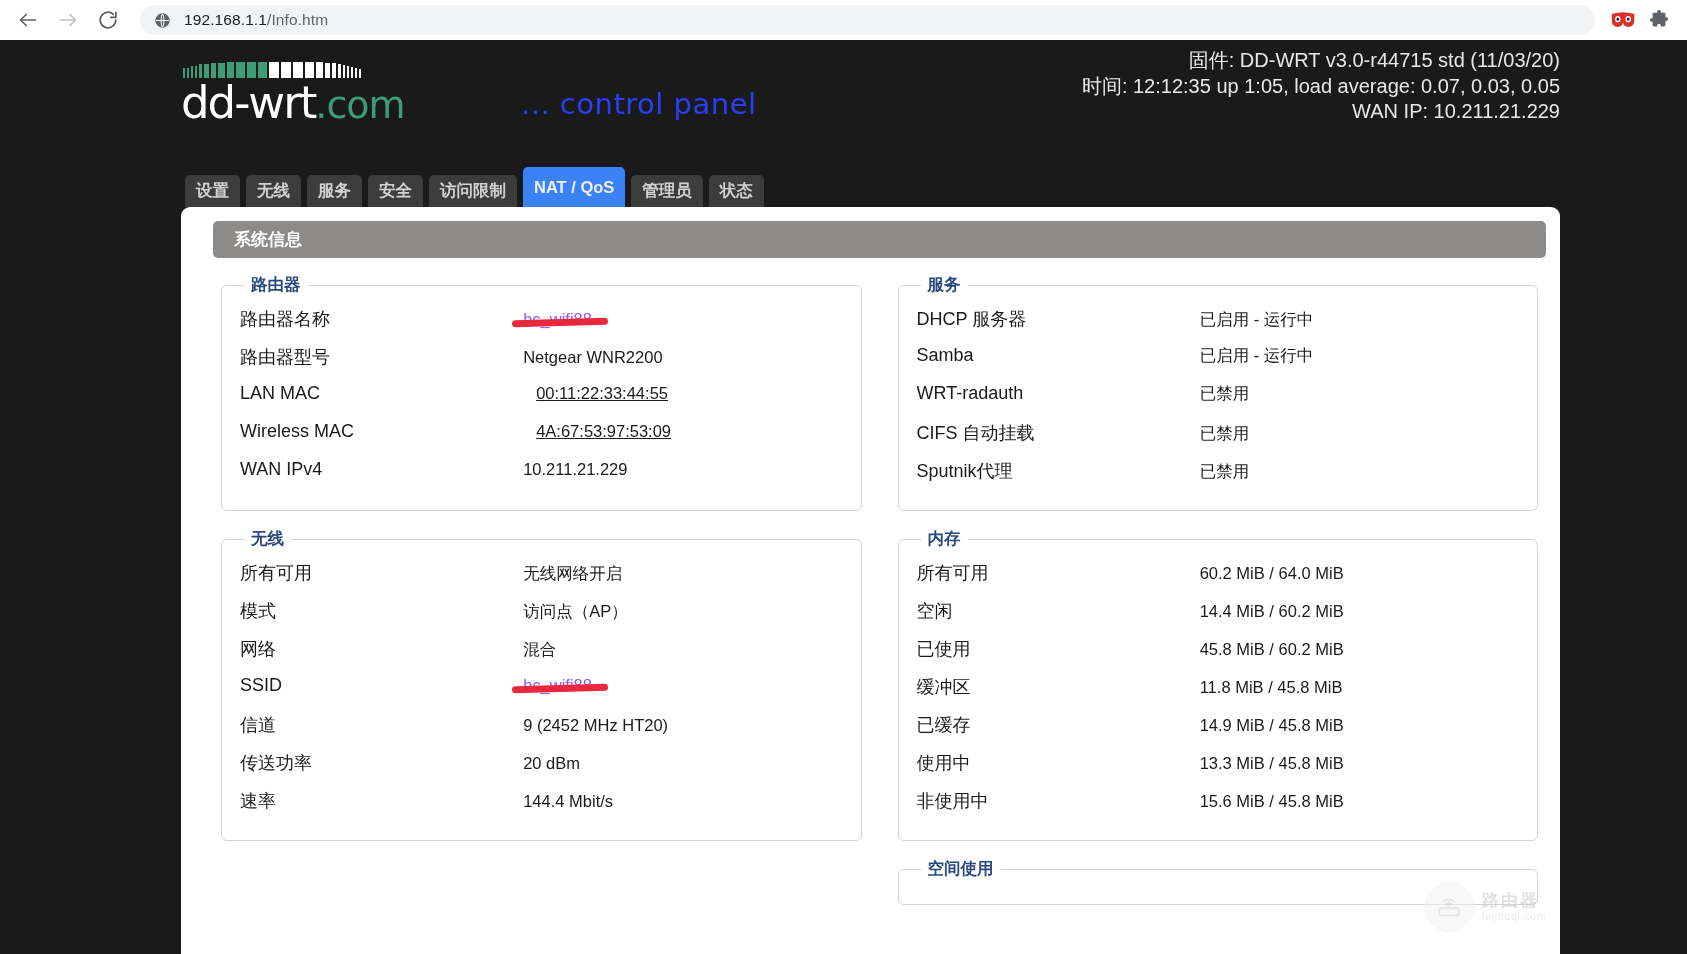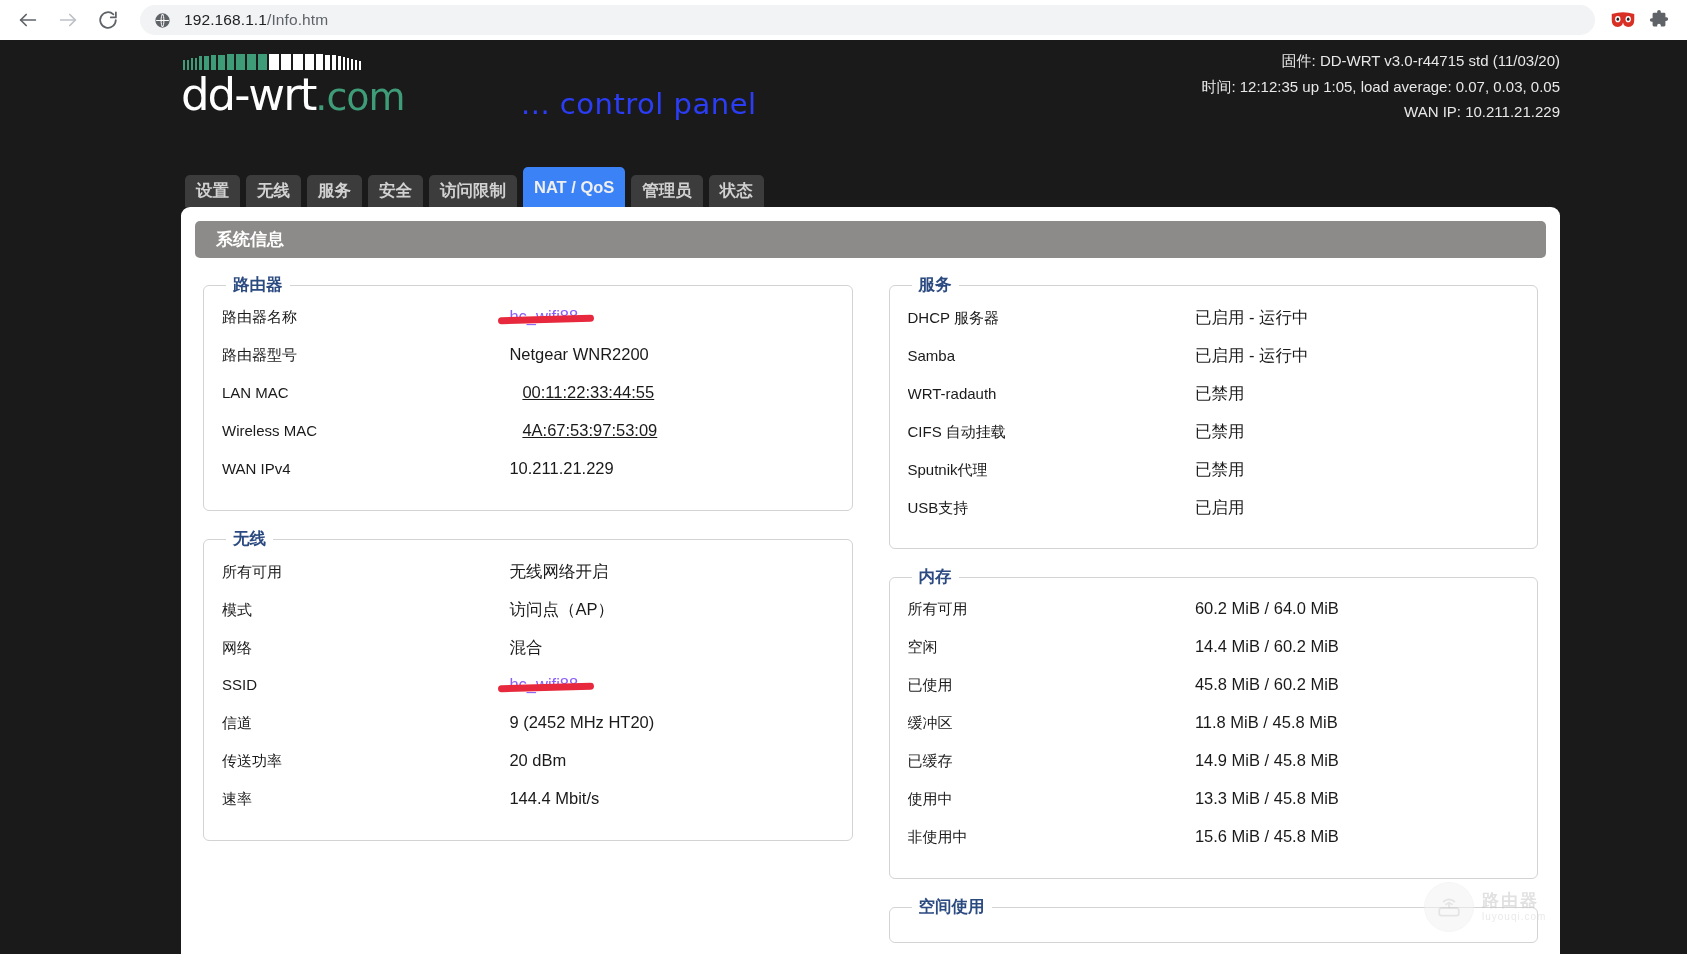--- a/index.html
+++ b/index.html
@@ -54,39 +54,39 @@
   #dark-band {
     position: absolute; left: 0; top: 0; width: 1687px; height: 135px;
     background: #1a1a1a;
   }
 
   
   #header {
     position: absolute; left: 181px; top: 0; width: 1379px; height: 175px;
     background: #1a1a1a;
   }
-  #logo-block { position: absolute; left: 0; top: 8px; }
+  #logo-block { position: absolute; left: 0; top: 16px; }
   #barcode { display: flex; align-items: flex-end; height: 22px; margin-left: 2px; }
   #barcode i { display: block; margin-right: 2px; }
   #logo-type {
     font-family: "DejaVu Sans", sans-serif;
     font-size: 45px; line-height: 48px; font-weight: 400;
     letter-spacing: -2px; margin-top: 1px;
   }
   #logo-name { color: #ffffff; }
   #logo-dotcom { color: #3f9c78; font-size: 38px; letter-spacing: -1px; }
   #tagline {
     position: absolute; left: 340px; top: 47px;
     color: #2b3df5; font-size: 29px; letter-spacing: .5px;
     font-family: "DejaVu Sans", sans-serif;
   }
 
   #fw-info {
     position: absolute; right: 0; top: 8px; text-align: right;
-    color: #e8e8e8; font-size: 15px; line-height: 25.5px;
+    color: #e8e8e8; font-size: 20px; line-height: 25.5px;
     white-space: nowrap;
   }
 
   
   #tabs {
     position: absolute; left: 185px; top: 131px; height: 36px;
     display: flex; align-items: flex-end;
   }
   .tab {
     height: 32px; margin-right: 6px; padding: 0 11px;
@@ -98,21 +98,21 @@
   }
   .tab.active {
     height: 40px; background: #3b82f6; color: #efefef;
   }
 
   
   #panel {
     position: absolute; left: 181px; top: 167px; width: 1379px; height: 747px;
     background: #ffffff;
     border-radius: 9px 9px 0 0;
-    padding: 14px 14px 0 14px;
+    padding: 14px 14px 0 32px;
   }
   #panel-title {
     height: 37px; background: #8c8b89; border-radius: 5px;
     display: flex; align-items: center; padding-left: 21px;
     color: #ffffff; font-size: 17px; font-weight: bold;
   }
 
   #columns { display: flex; margin-top: 16px; }
   .col { width: 50%; padding: 0 8px; }
   .col.left  { padding-right: 18px; }
@@ -121,21 +121,21 @@
   fieldset {
     border: 1px solid #d3d3d3; border-radius: 6px;
     padding: 11px 18px 13px 18px; margin-bottom: 17px;
   }
   legend {
     color: #2b4a80; font-size: 16.5px; font-weight: bold;
     padding: 0 7px; margin-left: 4px;
   }
   .row { display: flex; align-items: baseline; height: 38px; }
   .row .k {
-    width: 47%; color: #1a1a1a; font-size: 15px;
+    width: 47%; color: #1a1a1a; font-size: 18px;
     white-space: nowrap; overflow: hidden;
   }
   .row .v {
     flex: 1; color: #1a1a1a; font-size: 16.5px; white-space: nowrap;
   }
   .v.link { text-decoration: underline; margin-left: 13px; }
   .v.redacted { position: relative; display: inline-block; color: #8b5cf6; }
   .v.redacted::after {
     content: ""; position: absolute; left: -11px; right: -16px; top: 45%;
     height: 7px; background: #e8283c; border-radius: 4px;
@@ -352,24 +352,20 @@
                 <div class="v">已禁用</div>
               </div>
               <div class="row">
                 <div class="k">CIFS 自动挂载</div>
                 <div class="v">已禁用</div>
               </div>
               <div class="row">
                 <div class="k">Sputnik代理</div>
                 <div class="v">已禁用</div>
               </div>
-              <div class="row">
-                <div class="k">USB支持</div>
-                <div class="v">已启用</div>
-              </div>
             </div>
         </fieldset>
         <fieldset>
           <legend>内存</legend>
           <div class="rows">
               <div class="row">
                 <div class="k">所有可用</div>
                 <div class="v">60.2 MiB / 64.0 MiB</div>
               </div>
               <div class="row">

